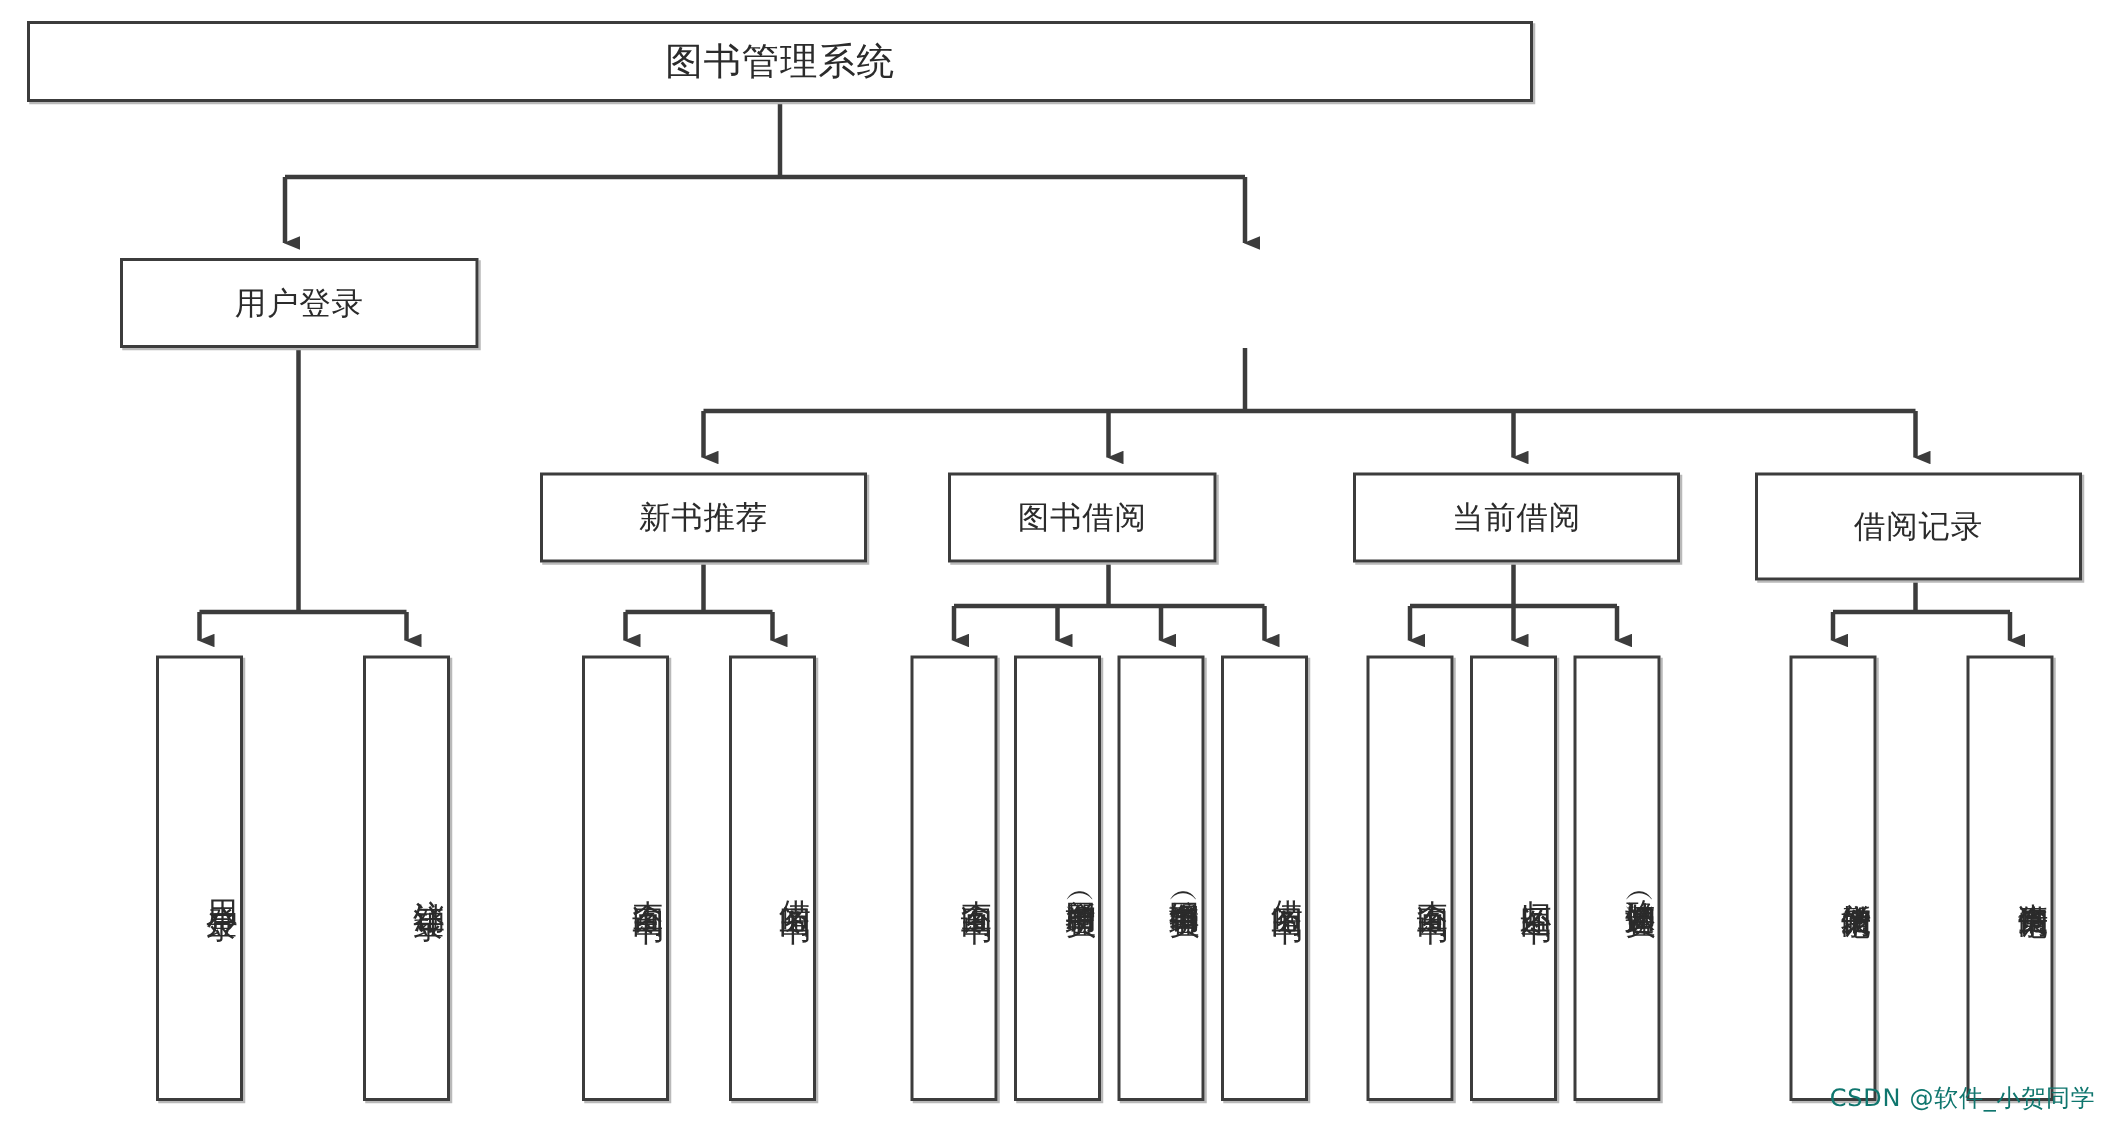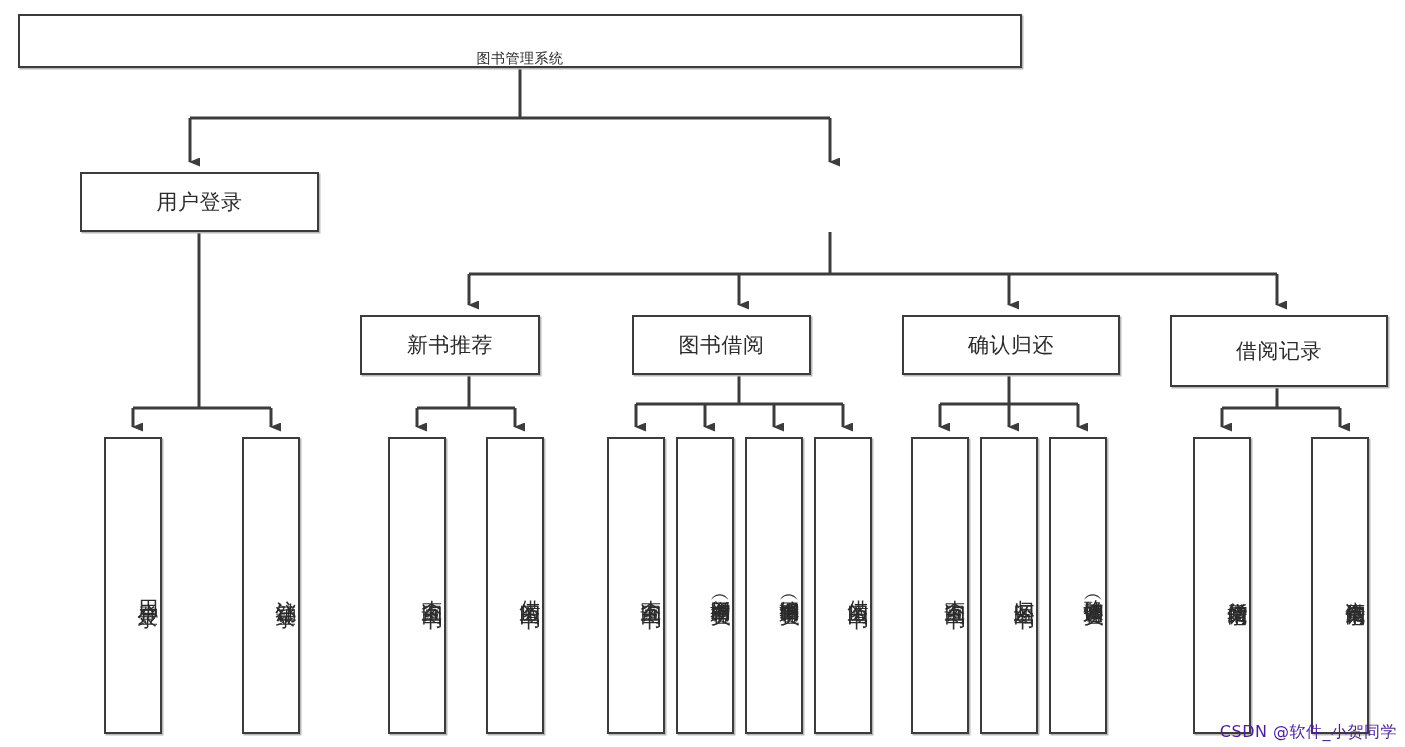--- a/index.html
+++ b/index.html
@@ -39,42 +39,41 @@
     justify-content: center;
     color: #2b2b2b;
     line-height: 1.15;
     z-index: 2;
   }
   .node-h {
     font-size: 21px;
     letter-spacing: 0.5px;
   }
   .node-root {
-    font-size: 14px;
-    align-items: flex-end;
+    font-size: 25px;
   }
   .node-v {
     writing-mode: vertical-rl;
     text-orientation: upright;
     font-size: 21px;
     letter-spacing: 3px;
     align-items: flex-start;
     justify-content: center;
     padding-top: 6px;
   }
   .node-v.tall-text {
     letter-spacing: 1px;
     font-size: 20px;
   }
   .watermark {
     position: absolute;
     right: 8px;
     bottom: 4px;
     font-size: 16px;
-    color: #4c1d95;
+    color: #0f766e;
     letter-spacing: 0.5px;
     z-index: 3;
     white-space: nowrap;
   }
 </style>
 </head>
 <body>
 
 <div id="diagram-root">
 
@@ -127,28 +126,28 @@
   </svg>
 
   <div class="node node-h node-root" style="left:18px; top:14px; width:1004px; height:54px;">
     <span>图书管理系统</span>
   </div>
 
   <div class="node node-h" style="left:80px; top:172px; width:239px; height:60px;">
     <span>用户登录</span>
   </div>
 
-  <div class="node node-h" style="left:360px; top:315px; width:180px; height:60px;align-items:center;">
+  <div class="node node-h" style="left:360px; top:315px; width:218px; height:60px;align-items:center;">
     <span>新书推荐</span>
   </div>
   <div class="node node-h" style="left:632px; top:315px; width:179px; height:60px;">
     <span>图书借阅</span>
   </div>
   <div class="node node-h" style="left:902px; top:315px; width:218px; height:60px;">
-    <span>确认归还</span>
+    <span>当前借阅</span>
   </div>
   <div class="node node-h" style="left:1170px; top:315px; width:218px; height:72px;">
     <span>借阅记录</span>
   </div>
 
   <div class="node node-v" style="left:104px; top:437px; width:58px; height:297px;">
     <span>用户登录</span>
   </div>
   <div class="node node-v" style="left:242px; top:437px; width:58px; height:297px;">
     <span>注销登录</span>

